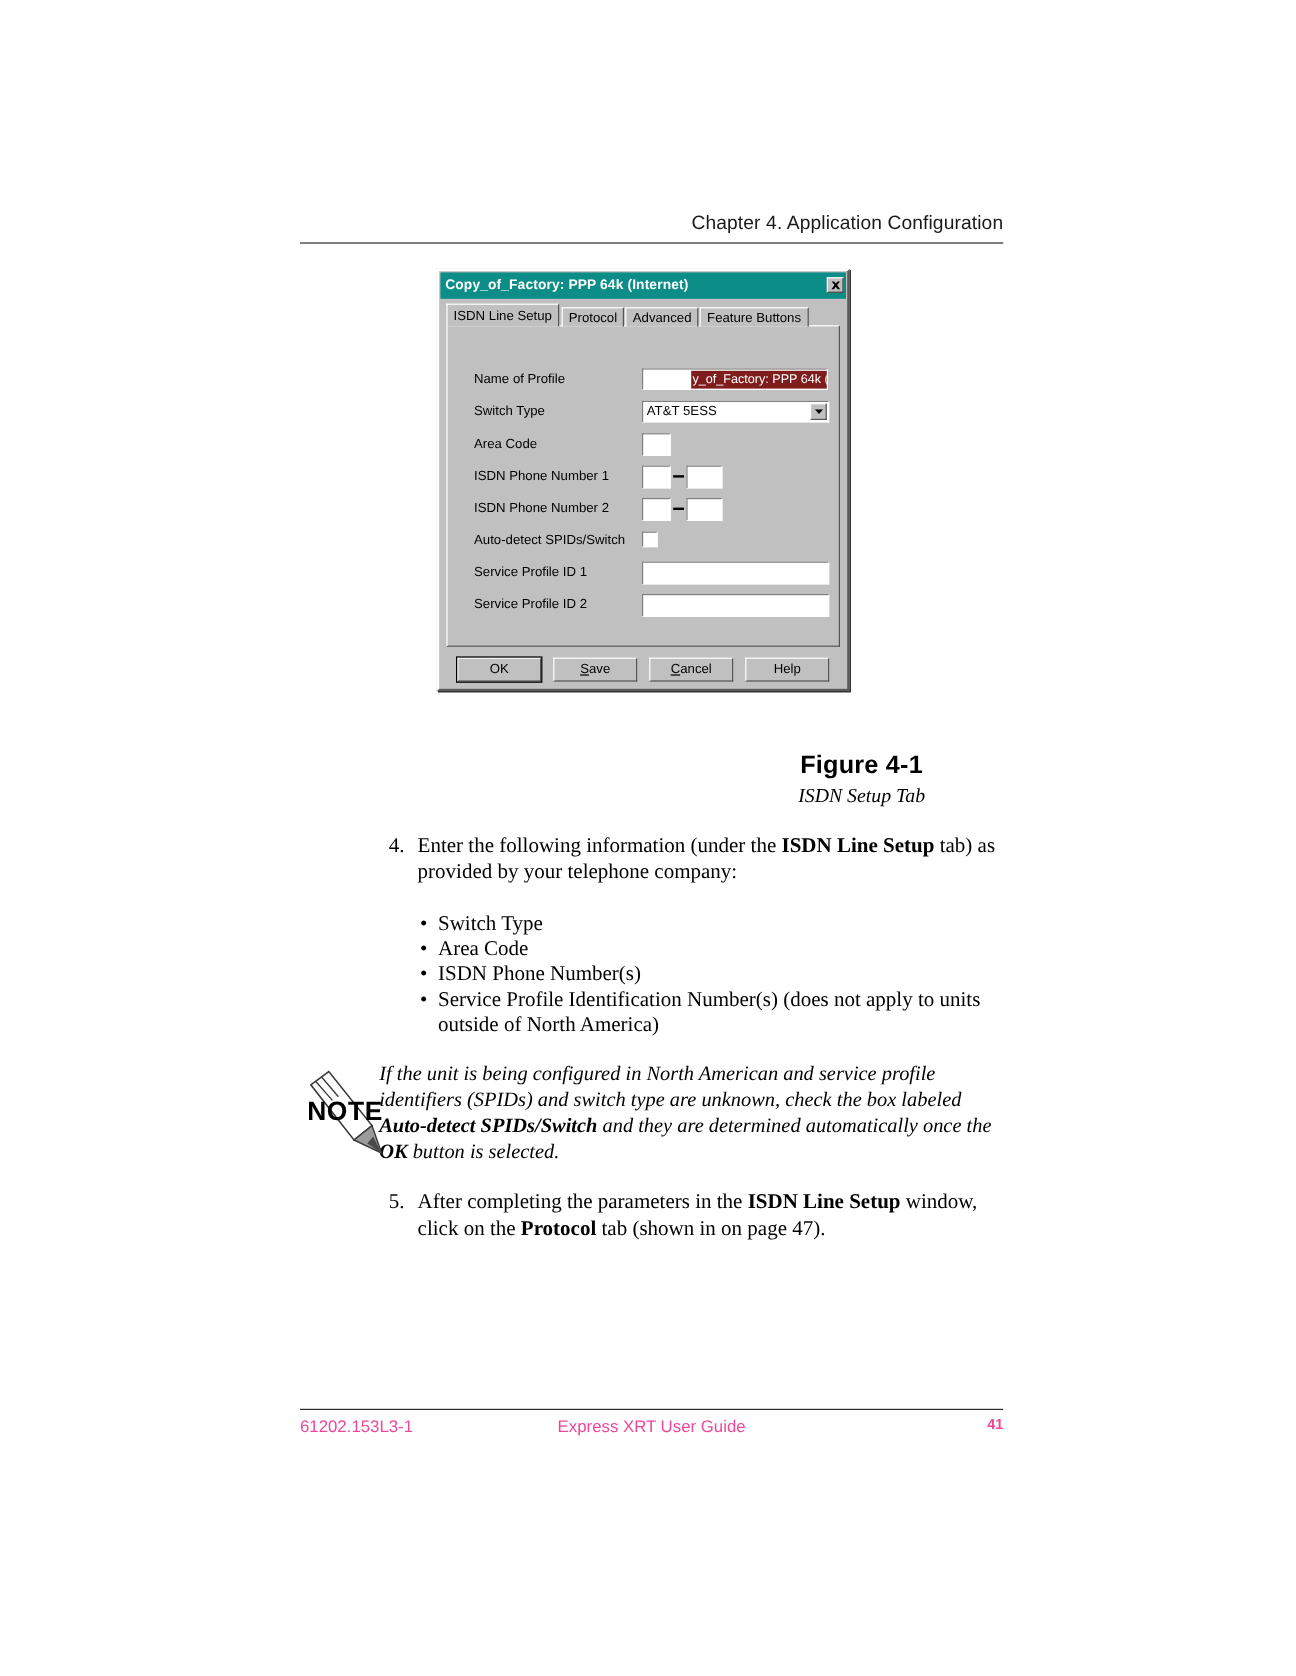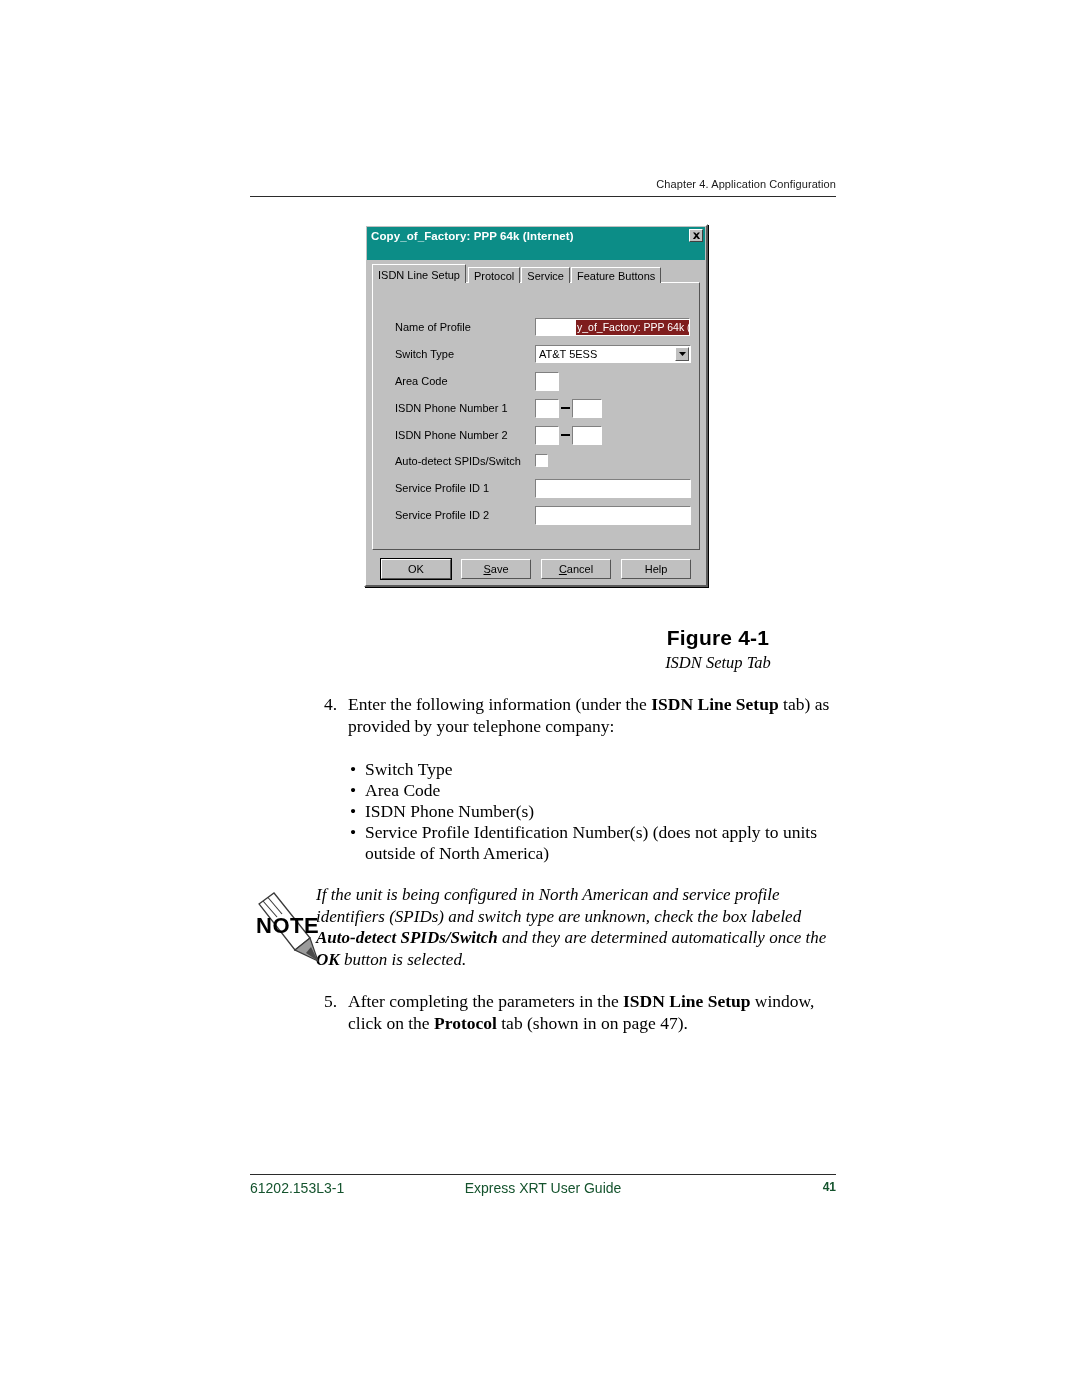--- a/index.html
+++ b/index.html
@@ -19,21 +19,21 @@
   
   #page-header {
     position: absolute;
     left: 250px;
     top: 178px;
     width: 586px;
   }
   #page-header .chapter-title {
     text-align: right;
     font-family: "Liberation Sans", sans-serif;
-    font-size: 11px;
+    font-size: 16px;
     letter-spacing: .1px;
     color: #1a1a1a;
   }
   #page-header .rule {
     margin-top: 6px;
     border-top: 1.6px solid #2b2b2b;
     width: 100%;
   }
 
   
@@ -48,23 +48,23 @@
     border-right: 2px solid #5a5a5a;
     border-bottom: 2px solid #5a5a5a;
     box-shadow: 1px 1px 0 #000;
     font-family: "Liberation Sans", sans-serif;
     box-sizing: border-box;
   }
   .titlebar {
     height: 17px;
     background: #0c8d87;
     display: flex;
-    align-items: center;
+    align-items: flex-end;
     justify-content: space-between;
-    padding: 0 2px 16px 4px;
+    padding: 0 2px 5px 4px;
     margin: 1px;
   }
   .titlebar .title-text {
     color: #ffffff;
     font-size: 11.5px;
     font-weight: bold;
     letter-spacing: .1px;
     white-space: nowrap;
   }
   .close-btn {
@@ -363,21 +363,21 @@
     border-top: 1.6px solid #2b2b2b;
     width: 100%;
   }
   #page-footer .frow {
     display: flex;
     justify-content: space-between;
     align-items: flex-end;
     margin-top: 5px;
     font-family: "Liberation Sans", sans-serif;
     font-size: 14px;
-    color: #14532d;
+    color: #ec4899;
   }
   #page-footer .center { position: absolute; left: 0; right: 0; text-align: center; }
   #page-footer .pg { font-weight: bold; font-size: 12px; }
   #page-footer .frow-inner { position: relative; width: 100%; display: flex; justify-content: space-between; }
 </style>
 </head>
 <body>
 
 <div id="page-header">
   <div class="chapter-title">Chapter 4. Application Configuration</div>
@@ -396,21 +396,21 @@
   </div>
 
   <div class="tabstrip">
     <div class="tab active">
       <span>ISDN Line Setup</span>
     </div>
     <div class="tab">
       <span>Protocol</span>
     </div>
     <div class="tab">
-      <span>Service</span>
+      <span>Advanced</span>
     </div>
     <div class="tab">
       <span>Feature Buttons</span>
     </div>
   </div>
 
   <div class="tabbody">
 
     <div class="form-row">
       <span class="lbl">Name of Profile</span>

